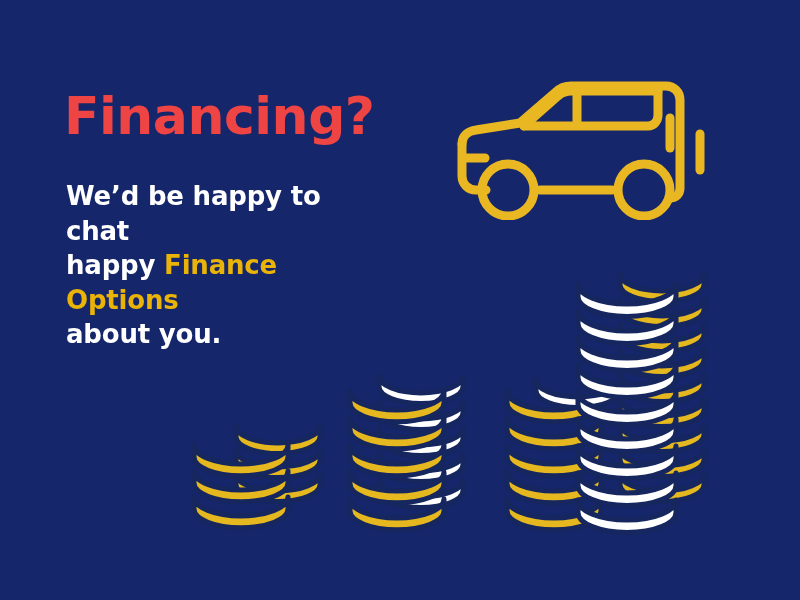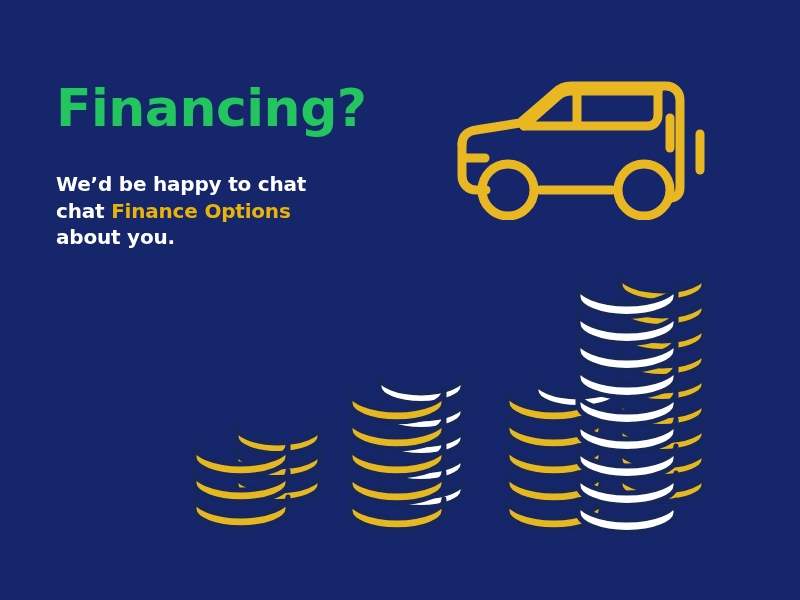--- a/index.html
+++ b/index.html
@@ -26,31 +26,31 @@
     left: 52px;
     top: 78px;
     width: 330px;
   }
 
   .headline {
     font-family: "DejaVu Sans", sans-serif;
     font-size: 52px;
     line-height: 1.02;
     font-weight: bold;
-    color: #22c55e;
+    color: #ef4444;
     letter-spacing: -0.5px;
-    margin: 4px;
+    margin: 12px;
     white-space: nowrap;
   }
 
   .subhead {
-    margin: 4px;
+    margin: 14px;
     margin-top: 36px;
     font-family: "DejaVu Sans", sans-serif;
-    font-size: 20px;
+    font-size: 26px;
     line-height: 1.33;
     font-weight: bold;
     color: #ffffff;
     letter-spacing: -0.2px;
   }
   .subhead .accent {
     color: #eab308;
   }
 
   
@@ -77,21 +77,21 @@
 </head>
 <body>
 
 <div class="canvas">
 
   <div class="text-block">
     <h1 class="headline">Financing?</h1>
 
     <p class="subhead">
       <span>We’d be happy to chat</span><br>
-      <span>chat </span><span class="accent">Finance Options</span><br>
+      <span>happy </span><span class="accent">Finance Options</span><br>
       <span>about you.</span>
     </p>
   </div>
 
   <div class="car-wrap">
     <svg viewBox="0 0 268 142" xmlns="http://www.w3.org/2000/svg">
       <g fill="none" stroke="#e8b722" stroke-width="9" stroke-linecap="round" stroke-linejoin="round">
 
         <path d="M10 66
                  C10 58 16 53 24 52

